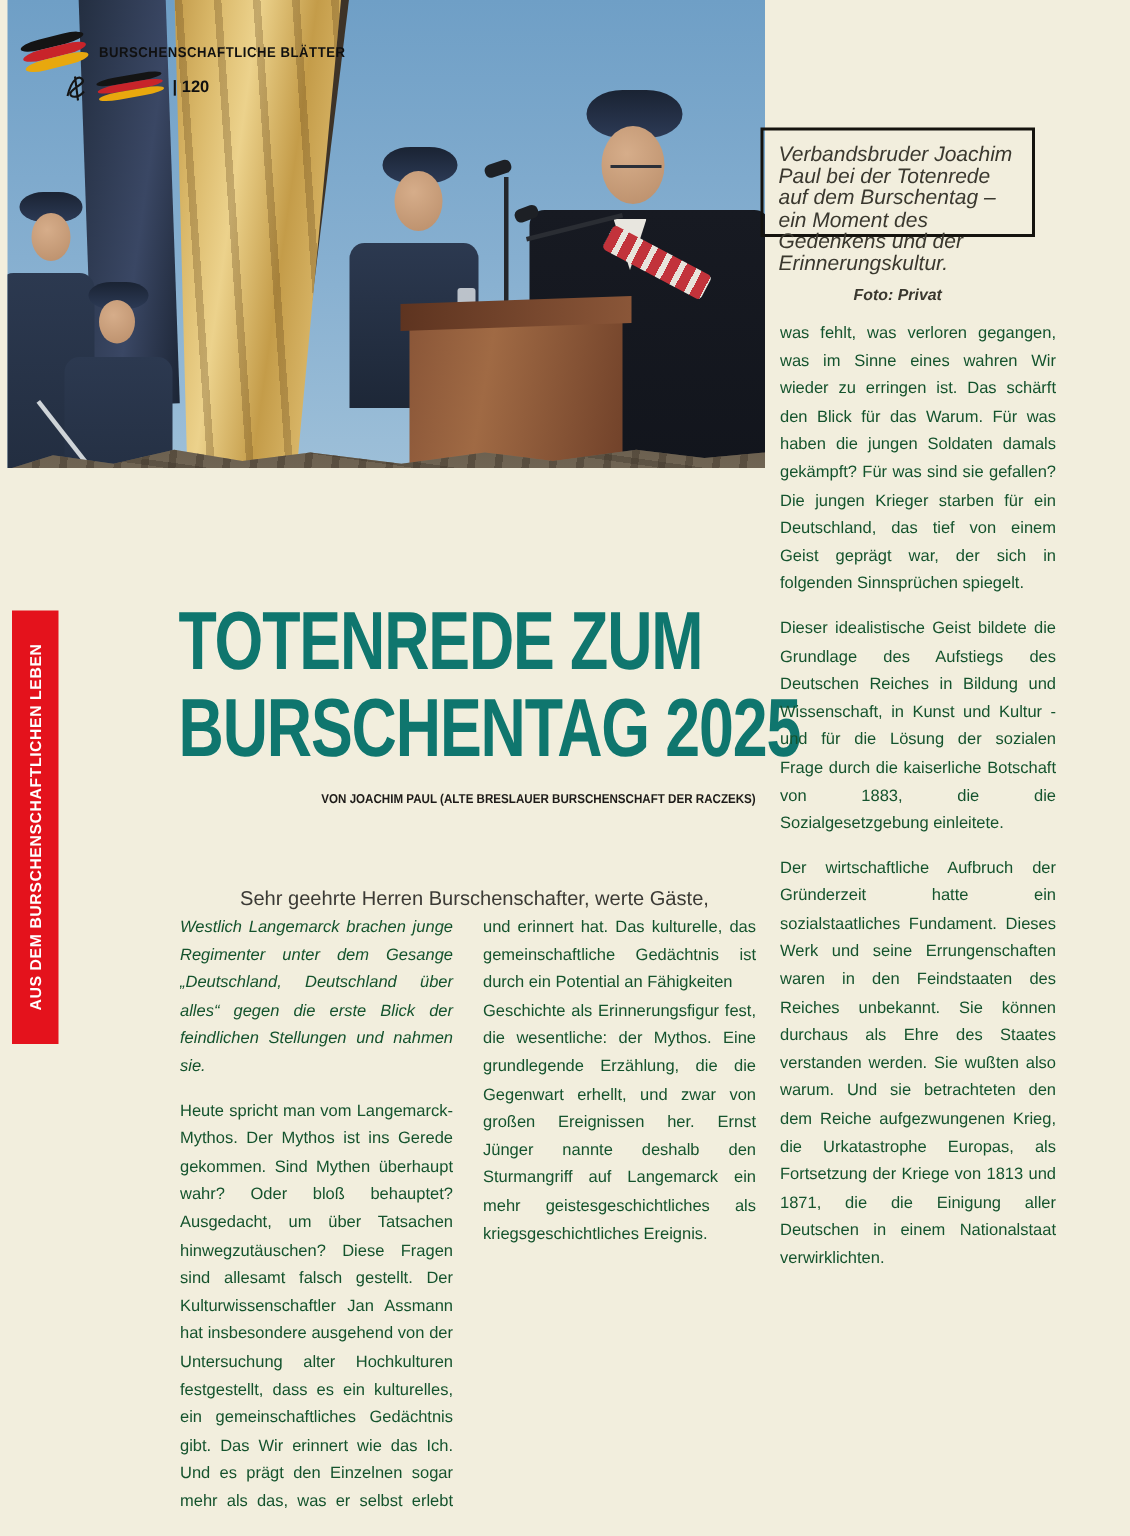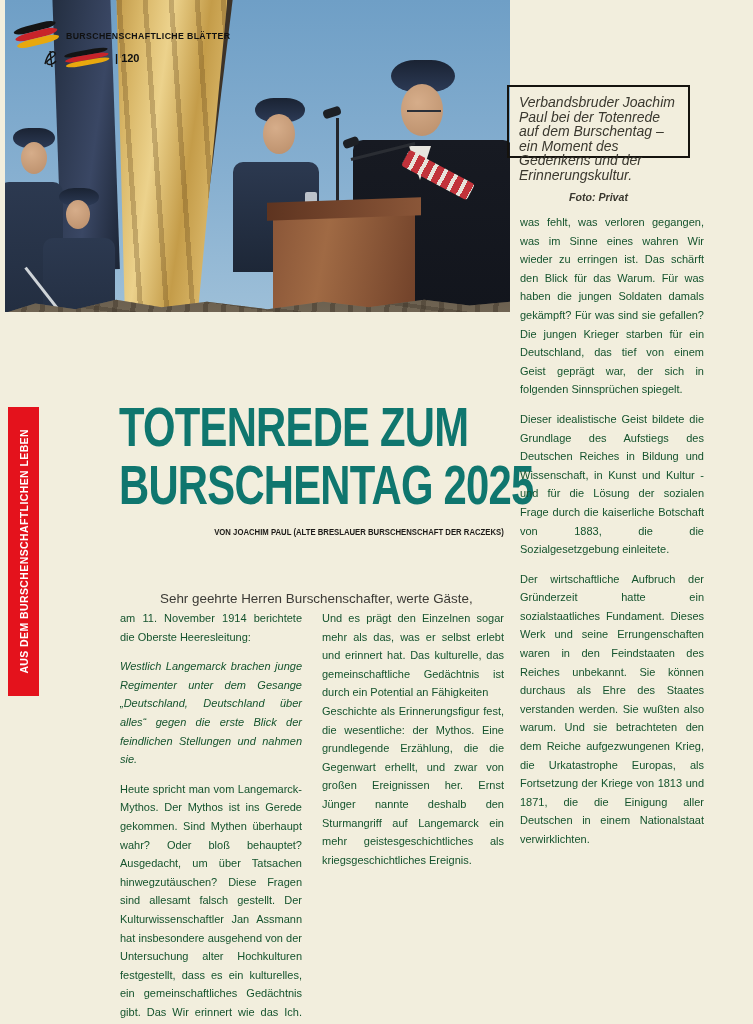--- a/index.html
+++ b/index.html
@@ -175,21 +175,20 @@
     <span class="hl-line">TOTENREDE ZUM</span>
     <span class="hl-line">BURSCHENTAG 2025</span>
   </h1>
   <div class="byline">
     <span>VON JOACHIM PAUL (ALTE BRESLAUER BURSCHENSCHAFT DER RACZEKS)</span>
   </div>
 
   <div class="salutation">Sehr geehrte Herren Burschenschafter, werte Gäste,</div>
   <div class="cols12">
     <div>
-        <p class="para"><span>am 11. November 1914 berichtete die Oberste Heeresleitung:</span></p>
         <p class="para"><span class="it">Westlich Langemarck brachen junge Regimenter unter dem Gesange „Deutschland, Deutschland über alles“ gegen die erste Blick der feindlichen Stellungen und nahmen sie.</span></p>
         <p class="para"><span>Heute spricht man vom Langemarck-Mythos. Der Mythos ist ins Gerede gekommen. Sind Mythen überhaupt wahr? Oder bloß behauptet? Ausgedacht, um über Tatsachen hinwegzutäuschen? Diese Fragen sind allesamt falsch gestellt. Der Kulturwissenschaftler Jan Assmann hat insbesondere ausgehend von der Untersuchung alter Hochkulturen festgestellt, dass es ein kulturelles, ein gemeinschaftliches Gedächtnis gibt. Das Wir erinnert wie das Ich. Und es prägt den Einzelnen sogar mehr als das, was er selbst erlebt und erinnert hat. Das kulturelle, das gemeinschaftliche Gedächtnis ist durch ein Potential an Fähigkeiten</span></p>
       </div>
     <div>
         <p class="para"><span>Geschichte als Erinnerungsfigur fest, die wesentliche: der Mythos. Eine grundlegende Erzählung, die die Gegenwart erhellt, und zwar von großen Ereignissen her. Ernst Jünger nannte deshalb den Sturmangriff auf Langemarck ein mehr geistesgeschichtliches als kriegsgeschichtliches Ereignis.</span></p>
       </div>
   </div>
   <div class="col3">
       <p class="para"><span>was fehlt, was verloren gegangen, was im Sinne eines wahren Wir wieder zu erringen ist. Das schärft den Blick für das Warum. Für was haben die jungen Soldaten damals gekämpft? Für was sind sie gefallen? Die jungen Krieger starben für ein Deutschland, das tief von einem Geist geprägt war, der sich in folgenden Sinnsprüchen spiegelt.</span></p>
       <p class="para"><span>Dieser idealistische Geist bildete die Grundlage des Aufstiegs des Deutschen Reiches in Bildung und Wissenschaft, in Kunst und Kultur - und für die Lösung der sozialen Frage durch die kaiserliche Botschaft von 1883, die die Sozialgesetzgebung einleitete.</span></p>

